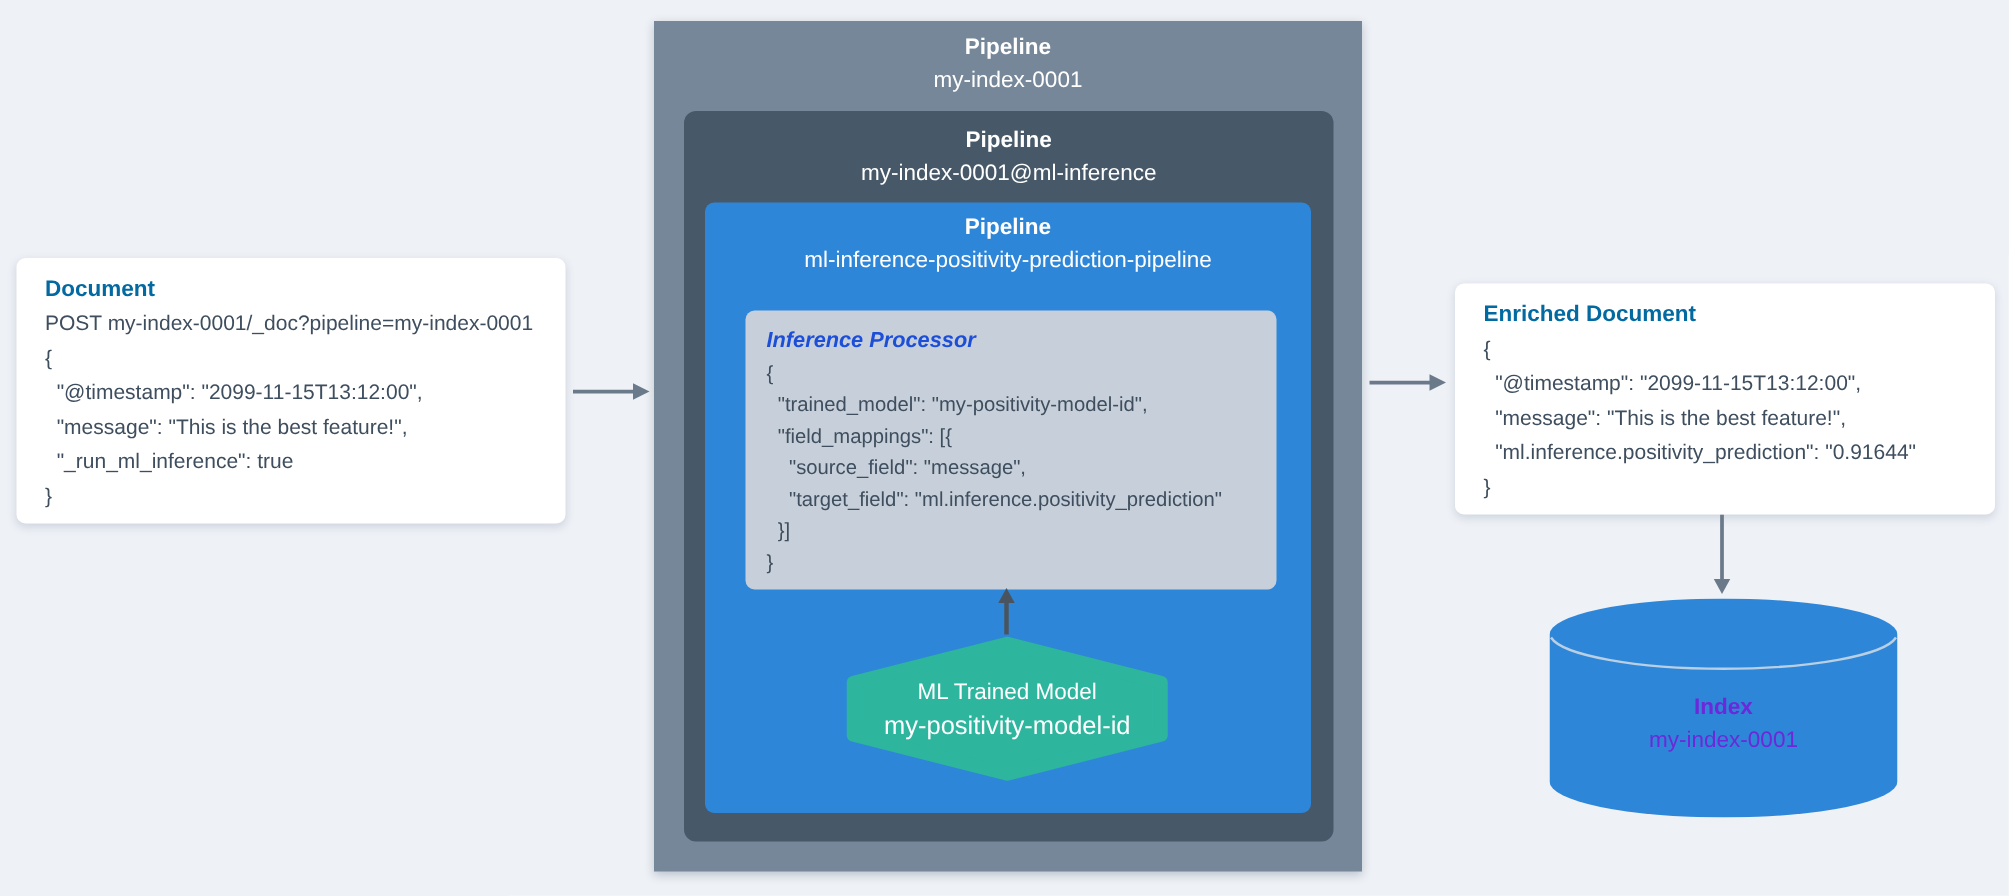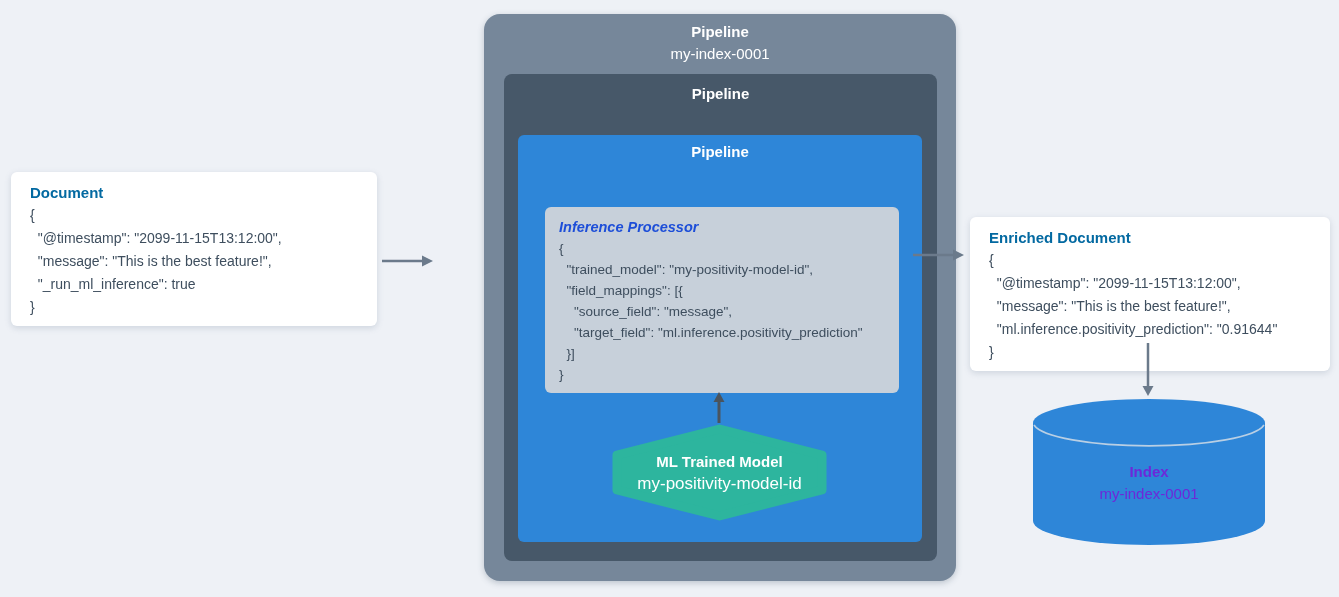--- a/index.html
+++ b/index.html
@@ -11,28 +11,28 @@
   }
   
   .card {
     position:absolute; background:#ffffff; border-radius:6px;
     box-shadow:0 2px 6px rgba(90,110,135,.22);
     padding:9px 19px 7px 19px; box-sizing:border-box;
   }
   .card-title { font-size:15px; font-weight:bold; line-height:23px; color:#0369a1; }
   .code-line  { font-size:14px; line-height:23px; white-space:pre; color:#3e4e5e; }
   #doc-card      { left:11px;  top:172px; width:366px; }
-  #enriched-card { left:970px; top:189px; width:360px;margin-top:28px; }
+  #enriched-card { left:970px; top:189px; width:360px; }
 
   
   .pipe-box { position:absolute; box-sizing:border-box; }
   #outer-box {
     left:436px; top:14px; width:472px; height:567px;
-    background:#76879a; border-radius:16px;
-    box-shadow:0 2px 6px rgba(70,90,110,.30); padding-top:7px;margin-left:48px;
+    background:#76879a; border-radius:0;
+    box-shadow:0 2px 6px rgba(70,90,110,.30); padding-top:7px;
   }
   #ml-box {
     left:20px; top:60px; width:433px; height:487px;
     background:#475869; border-radius:8px; padding-top:9px;
   }
   #inference-box {
     left:14px; top:61px; width:404px; height:407px;
     background:#2e86d8; border-radius:6px; padding-top:6px;
   }
   .box-header { text-align:center; color:#ffffff; }
@@ -55,41 +55,42 @@
   #arrow-doc-to-index { left:1141px; top:343px; }
   #arrow-model-up { position:absolute; left:194px; top:257px; }
 
   
   #hexagon { position:absolute; left:90px; top:289px; width:223px; height:97px; }
   #hexagon svg { position:absolute; left:0; top:0; }
   .hex-text {
     position:absolute; inset:0; display:flex; flex-direction:column;
     justify-content:center; align-items:center; color:#ffffff;
   }
-  .hex-title { font-size:15px; font-weight:bold; line-height:22px; }
+  .hex-title { font-size:15px; font-weight:normal; line-height:22px; }
   .hex-name  { font-size:17px; line-height:22px; }
 
   
   #cylinder { position:absolute; left:1033px; top:399px; width:232px; height:146px; }
   #cylinder svg { position:absolute; left:0; top:0; }
   .cyl-text {
     position:absolute; inset:0; display:flex; flex-direction:column;
     justify-content:center; align-items:center; padding-top:22px;
     box-sizing:border-box; color:#6d28d9;
   }
   .cyl-title { font-size:15px; font-weight:bold; line-height:22px; }
   .cyl-name  { font-size:15px; line-height:22px; }
 </style>
 </head>
 <body>
 
 <div class="canvas">
 
   <div class="card" id="doc-card">
     <div class="card-title">Document</div>
+    <div class="code-line">POST my-index-0001/_doc?pipeline=my-index-0001</div>
     <div class="code-line">{</div>
     <div class="code-line">  "@timestamp": "2099-11-15T13:12:00",</div>
     <div class="code-line">  "message": "This is the best feature!",</div>
     <div class="code-line">  "_run_ml_inference": true</div>
     <div class="code-line">}</div>
   </div>
 
   <div class="arrow" id="arrow-doc-to-pipe">
     <svg width="53" height="14" viewBox="0 0 53 14">
       <line x1="1" y1="7" x2="42" y2="7" stroke="#6b7a8b" stroke-width="2.5"></line>
@@ -99,25 +100,27 @@
 
   <div class="pipe-box" id="outer-box">
     <div class="box-header">
       <div class="box-label">Pipeline</div>
       <div class="box-name">my-index-0001</div>
     </div>
 
     <div class="pipe-box" id="ml-box">
       <div class="box-header">
         <div class="box-label">Pipeline</div>
+        <div class="box-name">my-index-0001@ml-inference</div>
       </div>
 
       <div class="pipe-box" id="inference-box">
         <div class="box-header">
           <div class="box-label">Pipeline</div>
+          <div class="box-name">ml-inference-positivity-prediction-pipeline</div>
         </div>
 
         <div id="proc-card">
           <div class="proc-title">Inference Processor</div>
           <div class="proc-line">{</div>
           <div class="proc-line">  "trained_model": "my-positivity-model-id",</div>
           <div class="proc-line">  "field_mappings": [{</div>
           <div class="proc-line">    "source_field": "message",</div>
           <div class="proc-line">    "target_field": "ml.inference.positivity_prediction"</div>
           <div class="proc-line">  }]</div>

